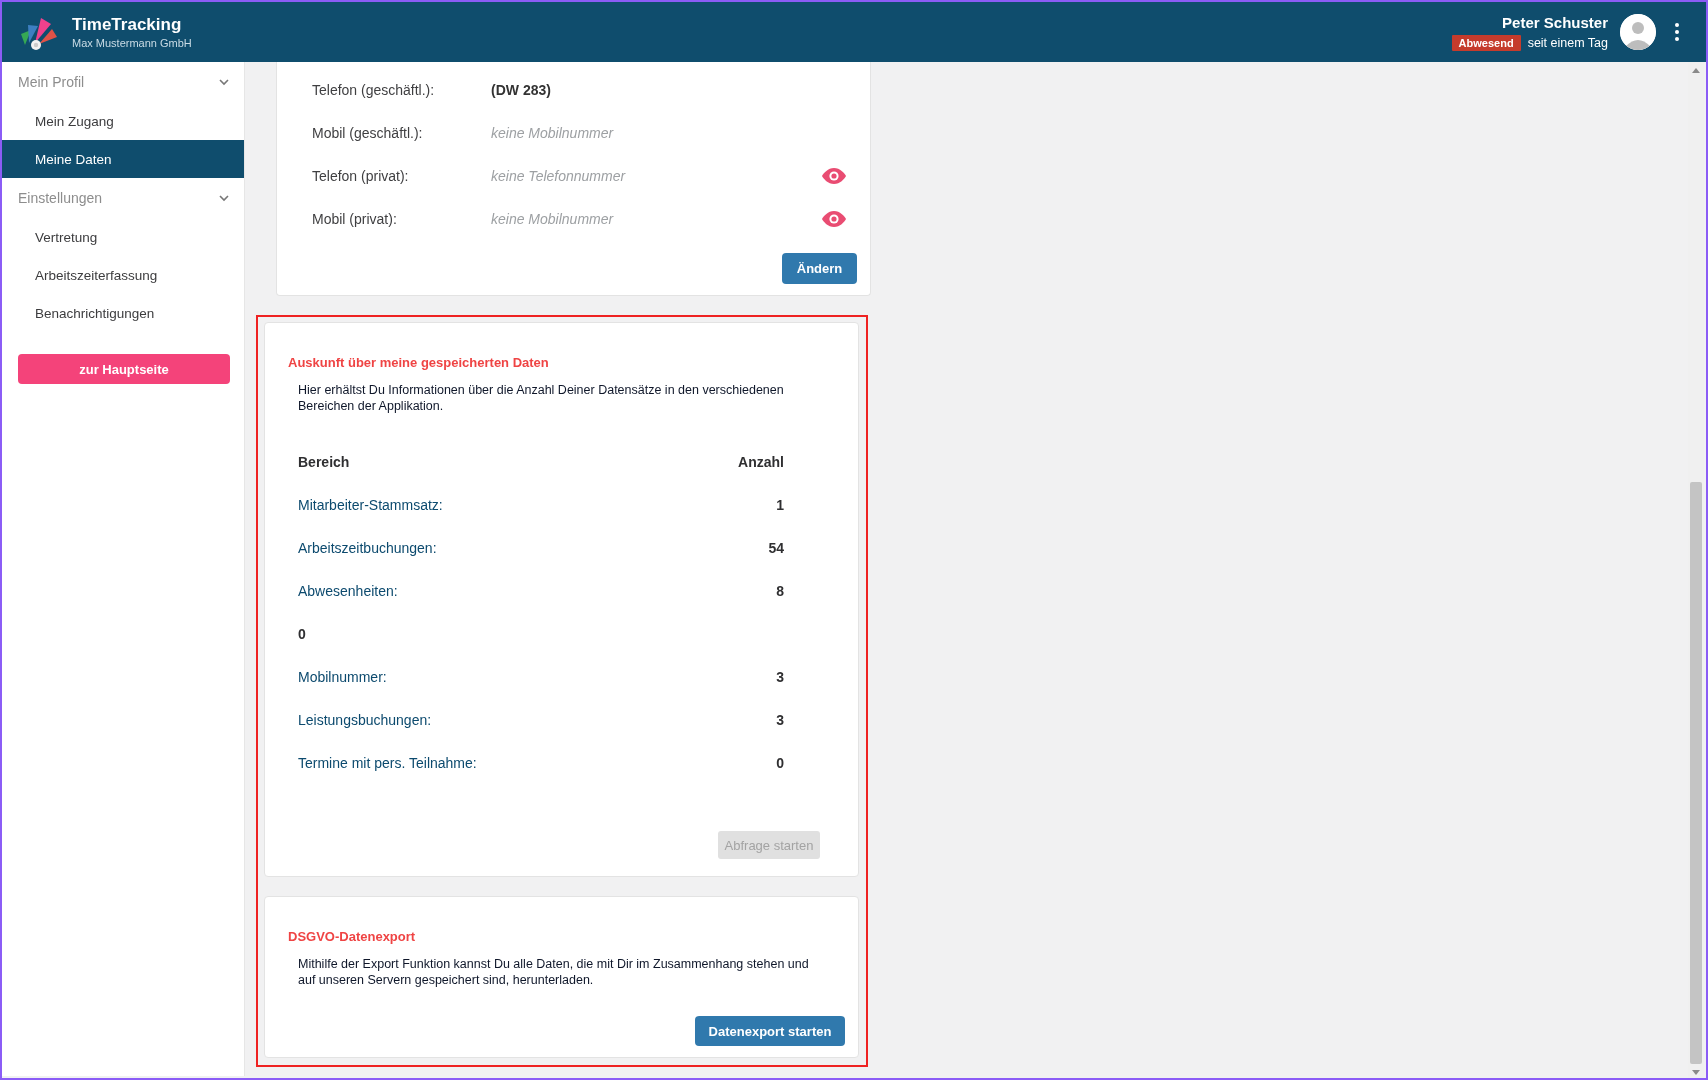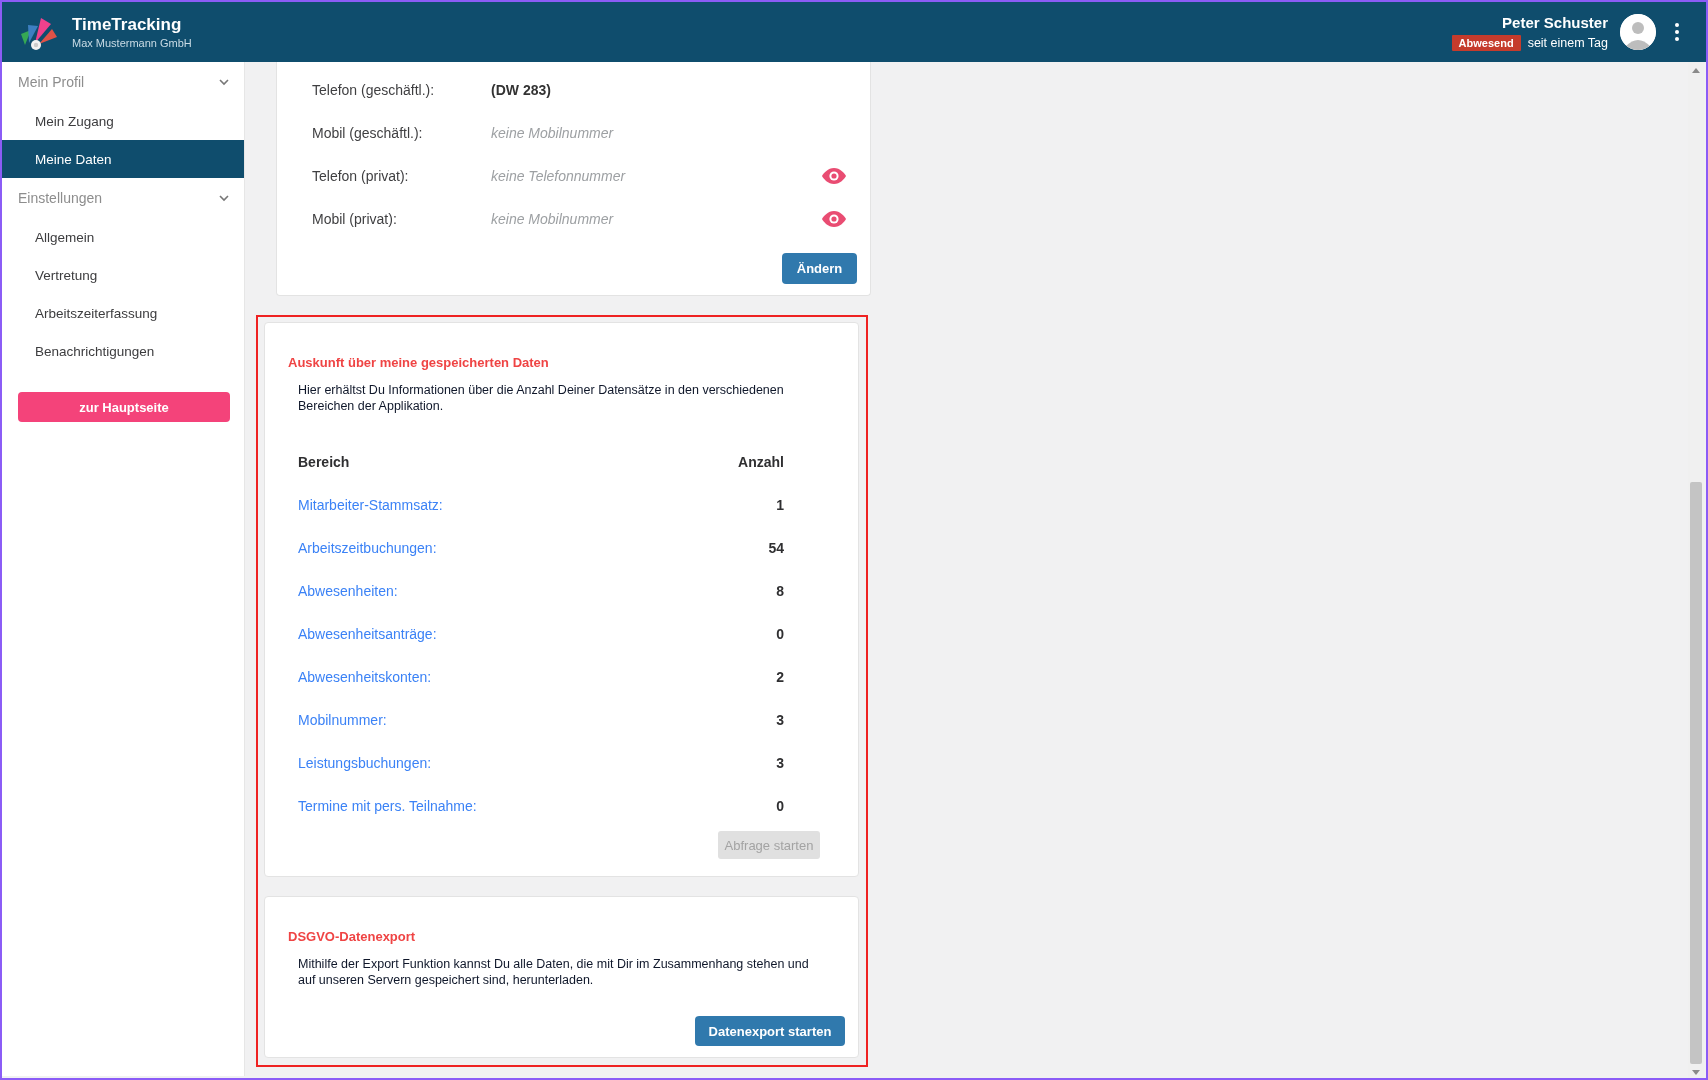--- a/index.html
+++ b/index.html
@@ -44,21 +44,21 @@
 
   .red-outline{position:absolute;left:254px;top:313px;width:612px;height:752px;border:2px solid #ef2222;z-index:8;pointer-events:none;}
 
   .info-card{left:262px;top:320px;width:595px;height:555px;}
   .card-title{margin:32px 0 0 23px;font-size:13px;color:#ef4444;}
   .card-desc{margin:12px 20px 0 33px;font-size:12.5px;line-height:16px;color:#0f172a;max-width:530px;}
   .data-table{margin:26px 0 0 33px;width:486px;}
   .t-row{display:flex;align-items:center;height:43px;}
   .t-row.header{font-weight:bold;}
   .t-row.header .t-label,.t-row.header .t-value{color:#2f2f31;}
-  .t-label{flex:1;font-size:14px;color:#3b82f6;}
+  .t-label{flex:1;font-size:14px;color:#0c4a6e;}
   .t-value{font-size:14px;color:#2f2f31;font-weight:bold;text-align:right;}
   .btn-disabled{position:absolute;left:453px;top:508px;width:102px;height:28px;background:#e0e0e0;border:none;border-radius:3px;color:#a3a3a3;font-size:13px;cursor:default;}
 
   .export-card{left:262px;top:894px;width:595px;height:162px;}
   .export-btn{position:absolute;left:430px;top:119px;width:150px;height:30px;}
 
   
   .scrollbar{position:absolute;right:2px;top:60px;width:16px;height:1018px;background:#f0f0f0;z-index:40;}
   .sb-btn{position:absolute;left:0;width:16px;height:16px;display:flex;align-items:center;justify-content:center;cursor:pointer;}
   .sb-up{top:0;}
@@ -123,21 +123,20 @@
 
   <div class="side-item selected">Meine Daten</div>
 
   <div class="side-section-header">
     <span class="ss-label">Einstellungen</span>
     <svg class="chev" viewBox="0 0 12 12">
             <polyline points="2,4 6,8 10,4" fill="none" stroke="#777" stroke-width="1.6"></polyline>
           </svg>
   </div>
 
-  <div class="side-item">Allgemein</div>
 
   <div class="side-item">Vertretung</div>
 
   <div class="side-item">Arbeitszeiterfassung</div>
 
   <div class="side-item">Benachrichtigungen</div>
 </div>
     <button class="home-btn">zur Hauptseite</button>
   </nav>
 
@@ -198,28 +197,23 @@
     <span class="t-label">Arbeitszeitbuchungen:</span>
     <span class="t-value">54</span>
   </div>
 
   <div class="t-row">
     <span class="t-label">Abwesenheiten:</span>
     <span class="t-value">8</span>
   </div>
 
   <div class="t-row">
-    <span class="t-label">Abwesenheitsanträge:</span>
     <span class="t-value">0</span>
   </div>
 
-  <div class="t-row">
-    <span class="t-label">Abwesenheitskonten:</span>
-    <span class="t-value">2</span>
-  </div>
 
   <div class="t-row">
     <span class="t-label">Mobilnummer:</span>
     <span class="t-value">3</span>
   </div>
 
   <div class="t-row">
     <span class="t-label">Leistungsbuchungen:</span>
     <span class="t-value">3</span>
   </div>

